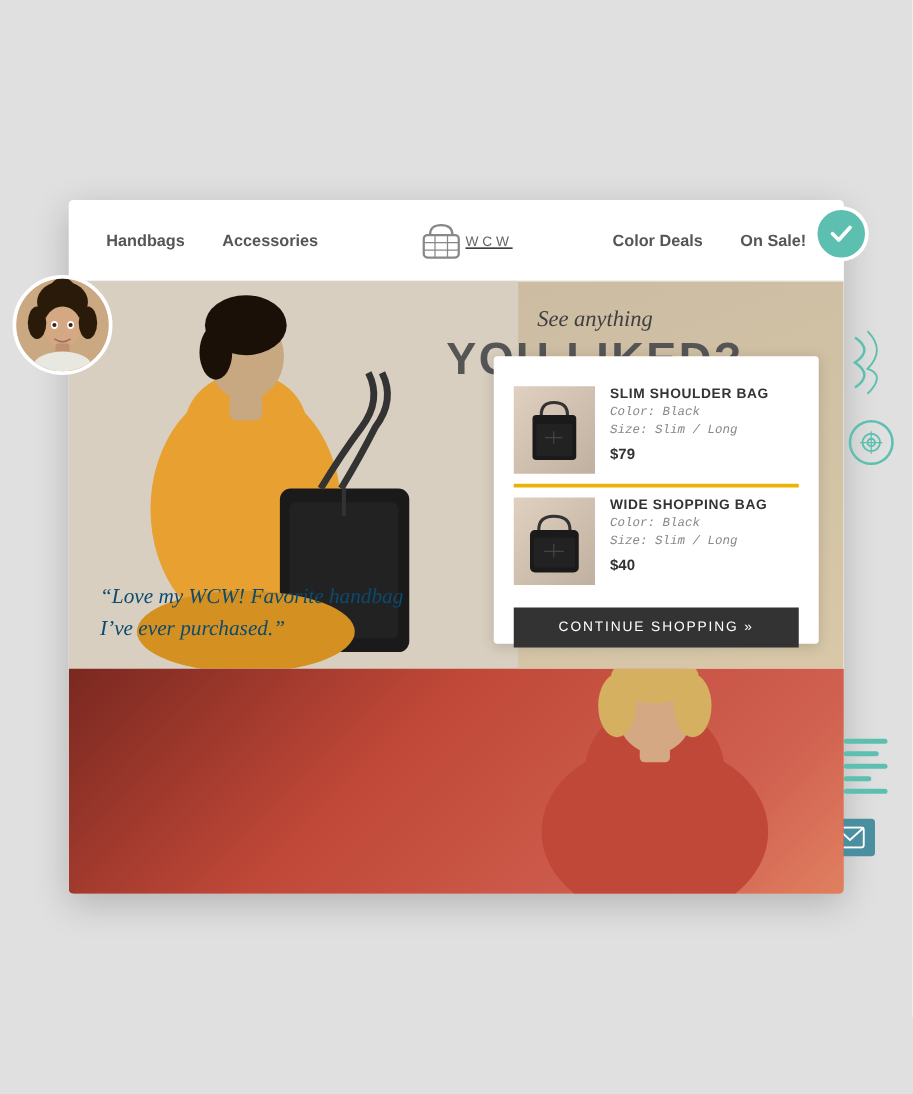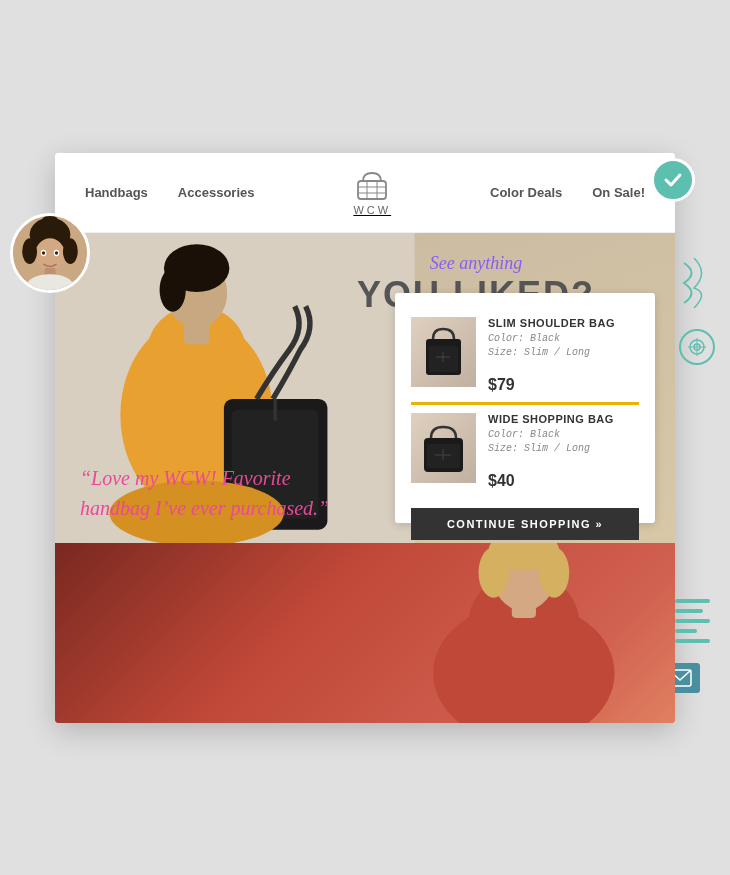--- a/index.html
+++ b/index.html
@@ -128,21 +128,21 @@
     .nav-link {
       font-family: Arial, sans-serif;
       font-size: 13px;
       color: #555;
       text-decoration: none;
       cursor: pointer;
     }
 
     .logo-container {
       display: flex;
-      flex-direction: column;
+      flex-direction: row;
       align-items: center;
       text-decoration: underline;
     }
 
     .logo-text {
       font-family: Arial, sans-serif;
       font-size: 11px;
       letter-spacing: 3px;
       color: #666;
       margin-top: 3px;
@@ -159,21 +159,21 @@
       position: absolute;
       top: 20px;
       right: 80px;
       text-align: center;
     }
 
     .see-anything {
       font-family: Georgia, serif;
       font-style: italic;
       font-size: 18px;
-      color: #8b5cf6;
+      color: #404040;
     }
 
     .you-liked {
       font-family: Arial, sans-serif;
       font-weight: 900;
       font-size: 36px;
       color: #555;
       letter-spacing: 2px;
     }
 
@@ -234,35 +234,35 @@
       font-family: Liberation Mono, monospace;
       font-size: 10px;
       color: #888;
       font-style: italic;
       line-height: 1.4;
     }
 
     .product-price {
       font-family: Arial, sans-serif;
       font-weight: bold;
-      font-size: 16px;
+      font-size: 12px;
       color: #333;
-      margin-top: 16px;
+      margin-top: 4px;
     }
 
     .continue-btn {
       display: block;
       width: 100%;
       background: #333;
       color: white;
       text-align: center;
       padding: 10px;
       font-family: Arial, sans-serif;
       font-size: 11px;
-      font-weight: bold;
+      font-weight: normal;
       letter-spacing: 1.5px;
       cursor: pointer;
       border: none;
       margin-top: 10px;
     }
 
     
     .bottom-hero {
       position: relative;
       height: 180px;
@@ -417,21 +417,21 @@
         <rect x="162" y="175" width="80" height="100" rx="5" fill="#222"></rect>
         <line x1="202" y1="165" x2="202" y2="185" stroke="#333" stroke-width="3"></line>
 
         <path d="M185,165 Q200,140 215,120 Q230,100 220,80" stroke="#333" stroke-width="5" fill="none"></path>
         <path d="M200,165 Q215,140 225,120 Q240,100 230,80" stroke="#333" stroke-width="5" fill="none"></path>
 
         <ellipse cx="130" cy="270" rx="80" ry="30" fill="#d49020"></ellipse>
       </svg>
 
       <div style="position:absolute;left:15px;bottom:20px;width:45%;padding:0 10px;">
-        <p style="font-family:Georgia,serif;font-style:italic;font-size:20px;color:#ec4899;line-height:1.5;margin-top:29px;">“Love my WCW! Favorite handbag I’ve ever purchased.”</p>
+        <p style="font-family:Georgia,serif;font-style:italic;font-size:17px;color:#0c4a6e;line-height:1.5;margin-top:29px;">“Love my WCW! Favorite handbag I’ve ever purchased.”</p>
       </div>
 
       <div class="hero-text">
         <div class="see-anything">See anything</div>
         <div class="you-liked">YOU LIKED?</div>
       </div>
 
       <div class="product-card">
 
         <div class="product-item">

